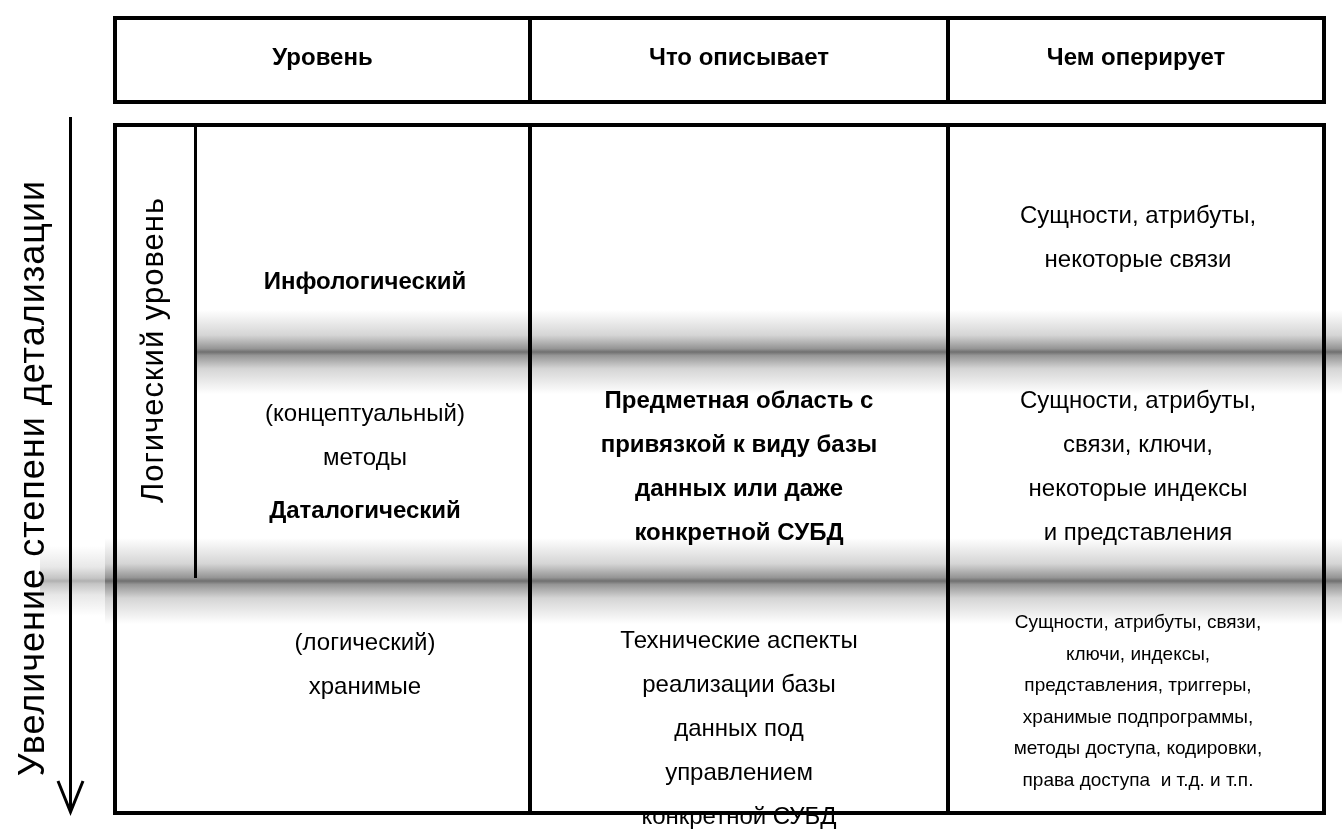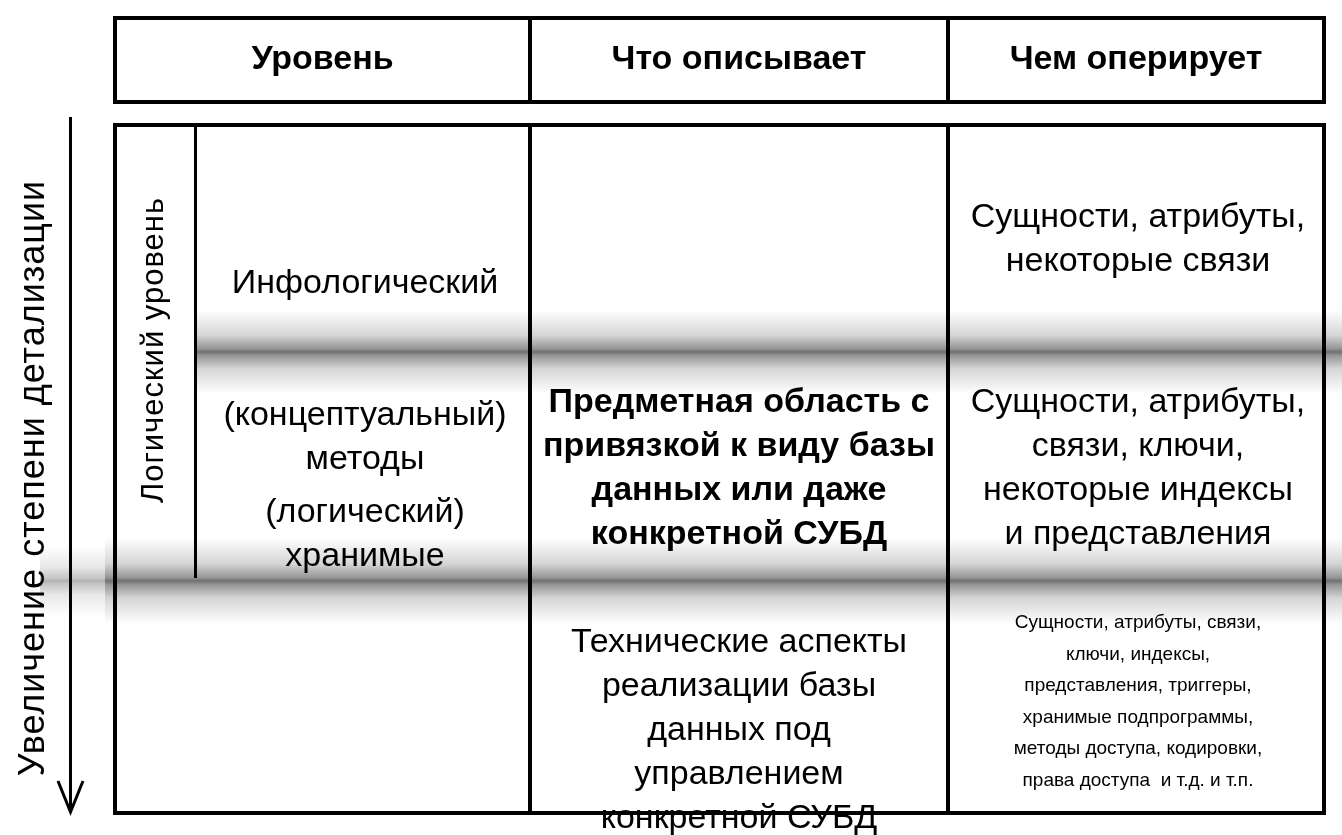--- a/index.html
+++ b/index.html
@@ -20,23 +20,23 @@
       rgba(150,150,150,0) 100%);
   }
   #band1{left:197px;top:310px;width:1145px;height:84px;}
   #band2{left:105px;top:538px;width:1237px;height:86px;}
   #band2-left{left:40px;top:546px;width:65px;height:70px;opacity:.55;}
   
   .hl,.vl{position:absolute;background:#000;z-index:2;}
   
   .cell{
     position:absolute;z-index:3;text-align:center;white-space:pre-wrap;
-    font-size:34px;line-height:44px;
+    font-size:24px;line-height:44px;
   }
-  .b{font-weight:normal;}
+  .b{font-weight:bold;}
   .hcell{font-weight:bold;line-height:48px;}
   .small{font-size:19px;line-height:31.5px;}
   .rot{
     position:absolute;z-index:3;text-align:center;transform:rotate(-90deg);
   }
   #axis-label{left:-288px;top:458px;width:640px;height:40px;font-size:36px;line-height:40px;letter-spacing:1px;}
   #group-label{left:-57px;top:332px;width:420px;height:36px;font-size:31px;line-height:36px;letter-spacing:1px;}
   svg{position:absolute;z-index:3;}
 </style>
 </head>
@@ -77,20 +77,21 @@
 
   <div class="cell" style="left:200px;top:171px;width:330px;">
     <div class="b">Инфологический</div>
     <div>(концептуальный)
 методы</div>
   </div>
   <div class="cell" style="left:954px;top:193px;width:368px;">Сущности, атрибуты,
 некоторые связи</div>
 
   <div class="cell" style="left:200px;top:400px;width:330px;">
+    <div class="b">Даталогический</div>
     <div>(логический)
 хранимые</div>
   </div>
   <div class="cell" style="left:536px;top:378px;width:406px;font-weight:bold;">Предметная область с
 привязкой к виду базы
 данных или даже
 конкретной СУБД</div>
   <div class="cell" style="left:954px;top:378px;width:368px;">Сущности, атрибуты,
 связи, ключи,
 некоторые индексы

